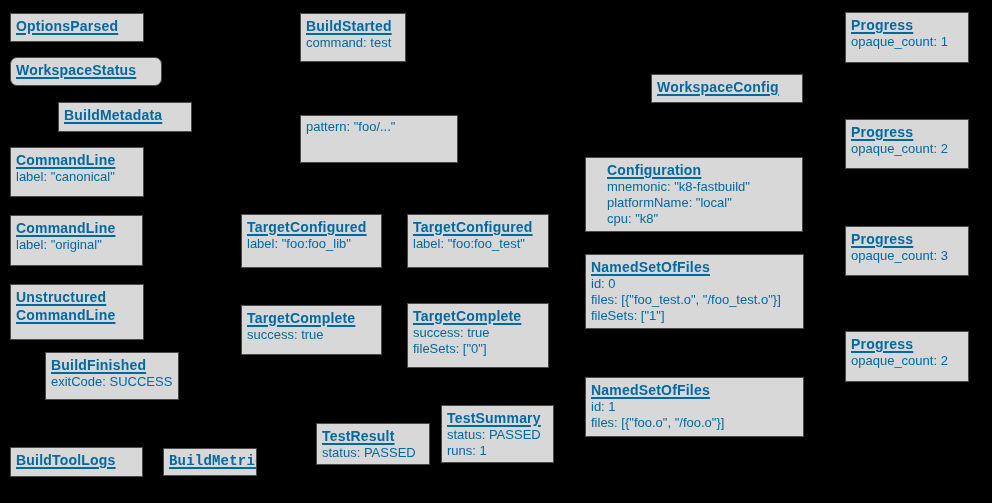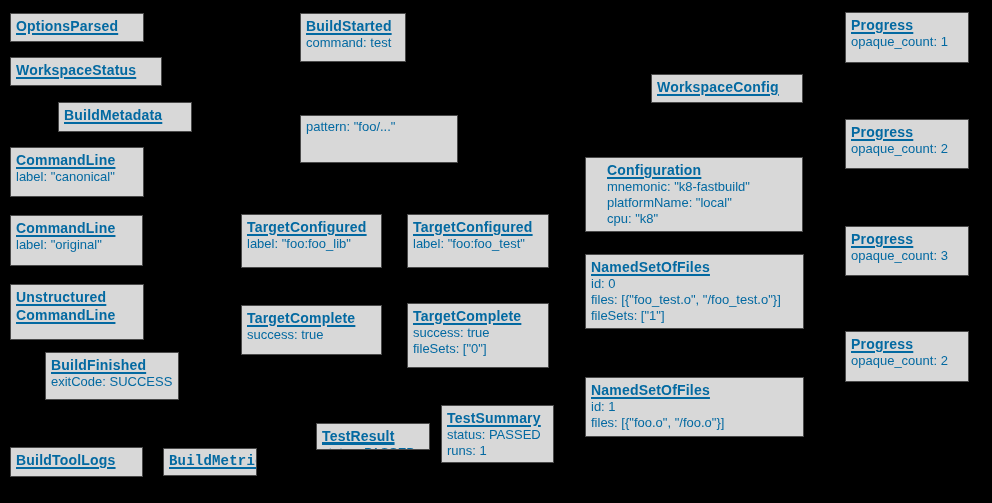--- a/index.html
+++ b/index.html
@@ -40,21 +40,21 @@
     white-space: pre;
   }
 </style>
 </head>
 <body>
 
 <div class="canvas">
     <div class="node" style="left: 10px; top: 13px; width: 134px; height: 29px;">
       <div class="node-title">OptionsParsed</div>
     </div>
-    <div class="node" style="left: 10px; top: 57px; width: 152px; height: 29px;">
+    <div class="node" style="left: 10px; top: 57px; width: 152px; height: 29px; border-radius: 7px;">
       <div class="node-title">WorkspaceStatus</div>
     </div>
     <div class="node" style="left: 10px; top: 102px; width: 134px; height: 30px; margin-left: 48px;">
       <div class="node-title">BuildMetadata</div>
     </div>
     <div class="node" style="left: 10px; top: 147px; width: 134px; height: 50px;">
       <div class="node-title">CommandLine</div>
       <div class="node-line">label: "canonical"</div>
     </div>
     <div class="node" style="left: 10px; top: 215px; width: 133px; height: 51px;">
@@ -92,21 +92,21 @@
     </div>
     <div class="node" style="left: 241px; top: 305px; width: 141px; height: 50px;">
       <div class="node-title">TargetComplete</div>
       <div class="node-line">success: true</div>
     </div>
     <div class="node" style="left: 407px; top: 303px; width: 142px; height: 65px;">
       <div class="node-title">TargetComplete</div>
       <div class="node-line">success: true</div>
       <div class="node-line">fileSets: ["0"]</div>
     </div>
-    <div class="node" style="left: 316px; top: 423px; width: 114px; height: 27px; text-decoration: underline;">
+    <div class="node" style="left: 316px; top: 423px; width: 114px; height: 42px;">
       <div class="node-title">TestResult</div>
       <div class="node-line">status: PASSED</div>
     </div>
     <div class="node" style="left: 441px; top: 405px; width: 113px; height: 58px;">
       <div class="node-title">TestSummary</div>
       <div class="node-line">status: PASSED</div>
       <div class="node-line">runs: 1</div>
     </div>
     <div class="node" style="left: 651px; top: 74px; width: 152px; height: 29px;">
       <div class="node-title">WorkspaceConfig</div>

